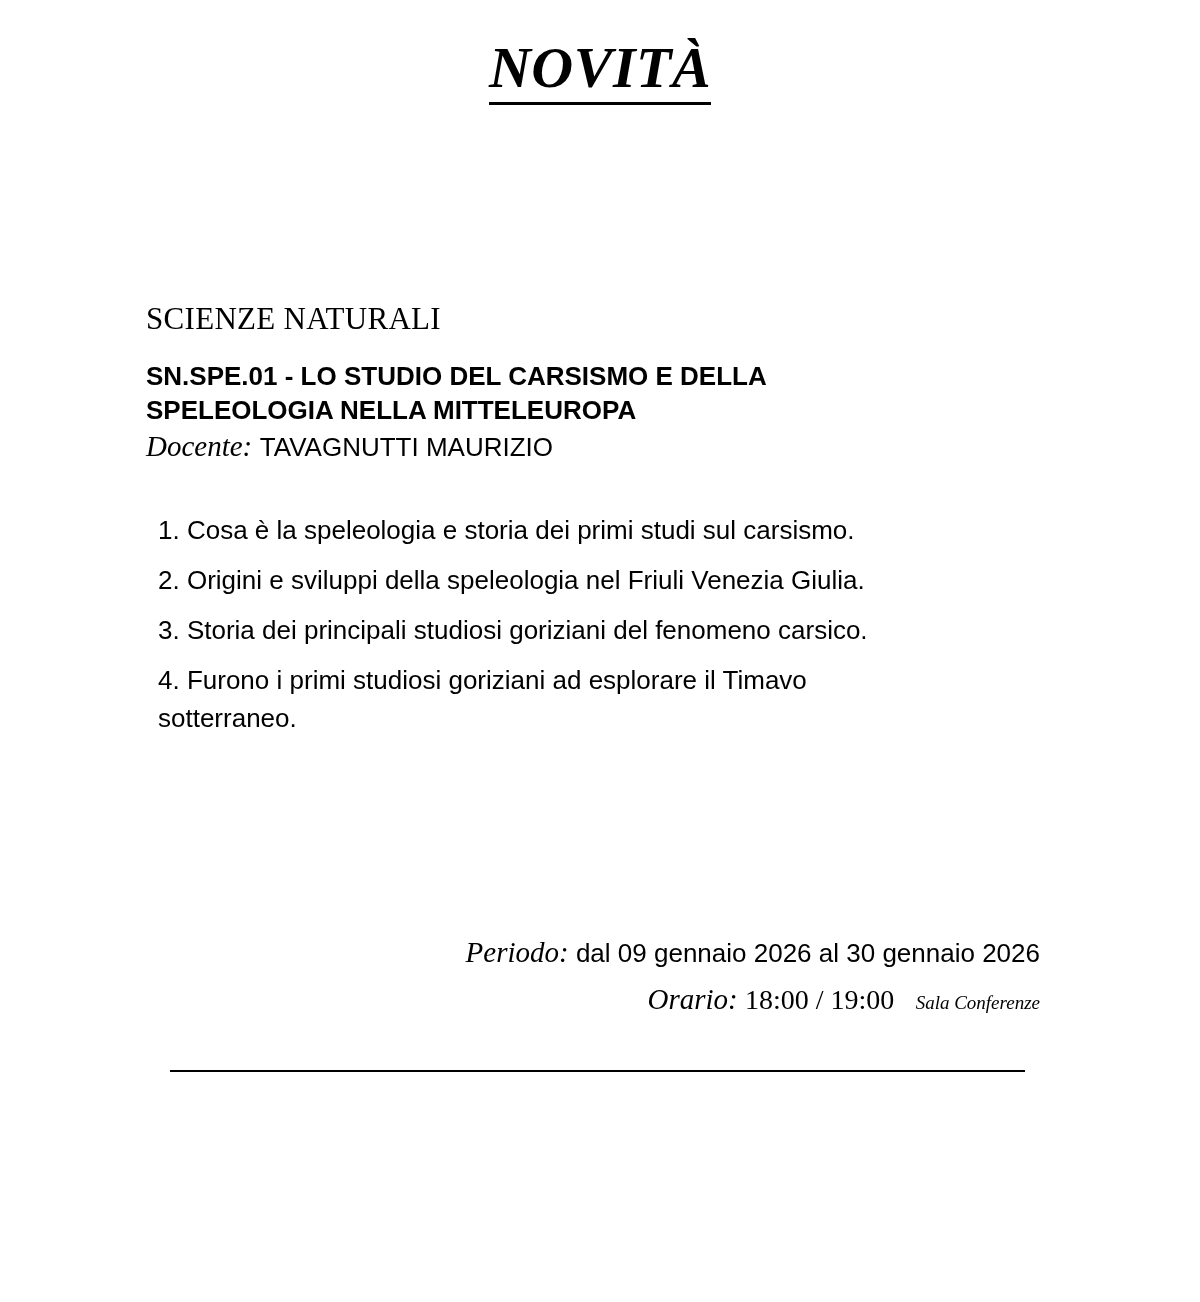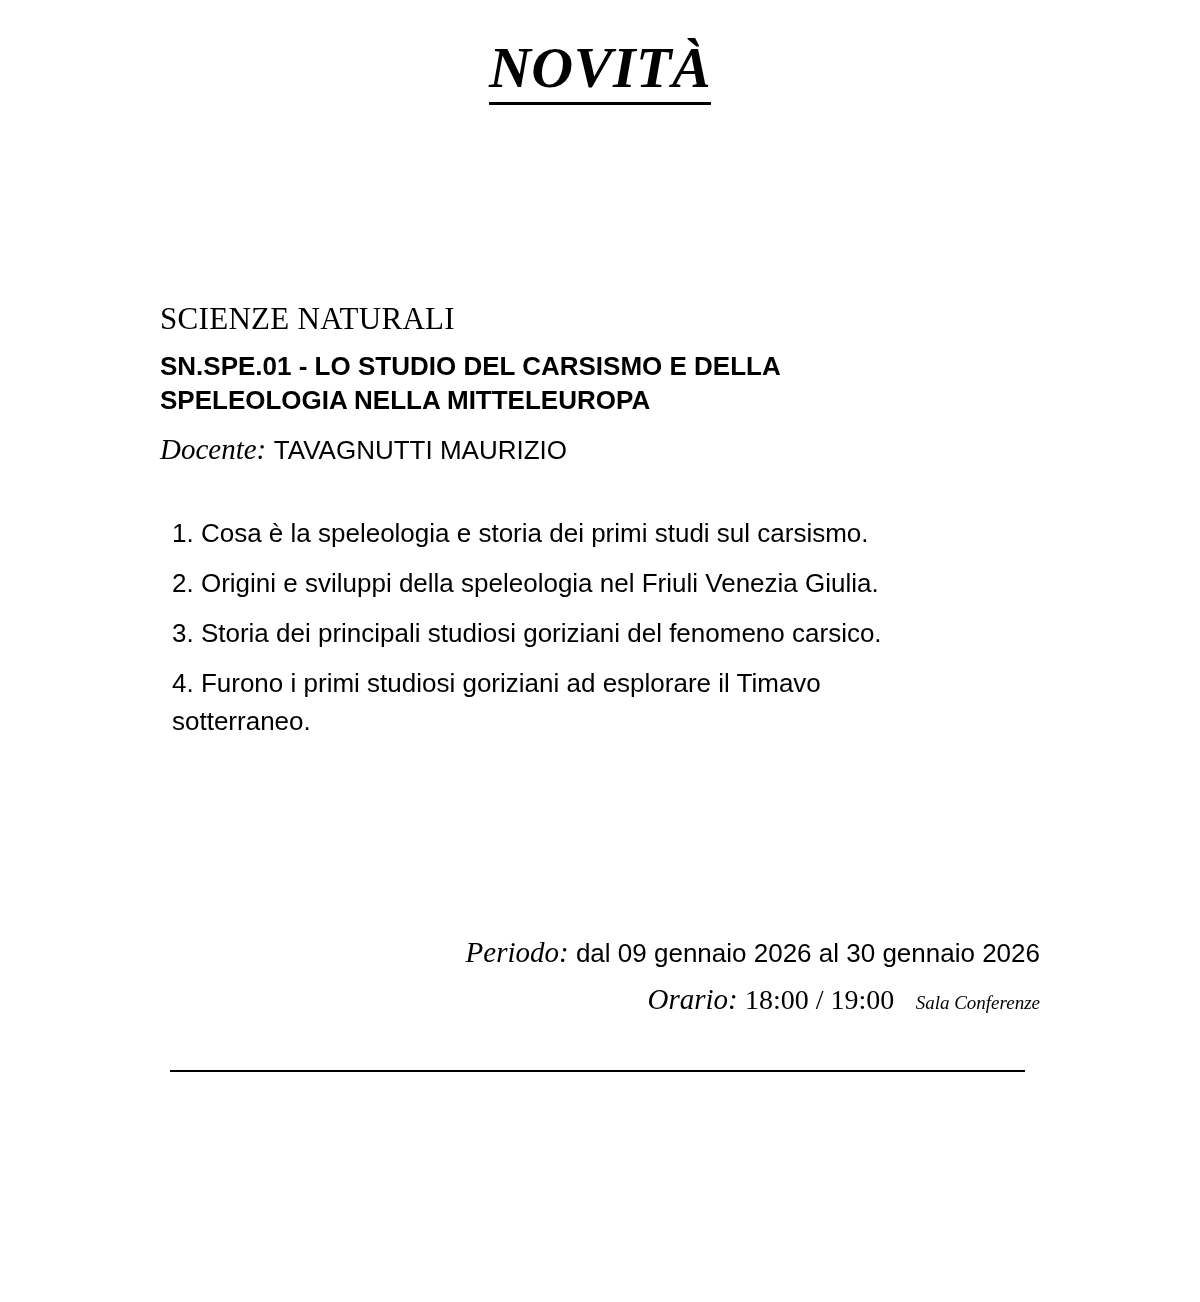--- a/index.html
+++ b/index.html
@@ -51,43 +51,42 @@
     width: 1000px;
     text-align: right;
     font-family: "Liberation Sans", sans-serif;
     font-weight: bold;
     font-size: 27px;
   }
 
   
   .body-block {
     position: absolute;
-    left: 160px;
+    left: 146px;
     top: 300px;
     width: 880px;
   }
 
   .subject {
     font-family: "Liberation Serif", serif;
     font-size: 31px;
     line-height: 1.25;
     letter-spacing: 0.3px;
   }
 
   .course-title {
-    margin-top: 10px;
+    margin-top: 20px;
     font-family: "Liberation Sans", sans-serif;
     font-weight: bold;
     font-size: 26px;
     line-height: 1.33;
     max-width: 810px;
   }
 
   .teacher-line {
-    margin-top: 13px;
     font-size: 27px;
     line-height: 1.3;
   }
   .teacher-label {
     font-family: "Liberation Serif", serif;
     font-style: italic;
     font-size: 29px;
   }
   .teacher-name {
     font-family: "Liberation Sans", sans-serif;

